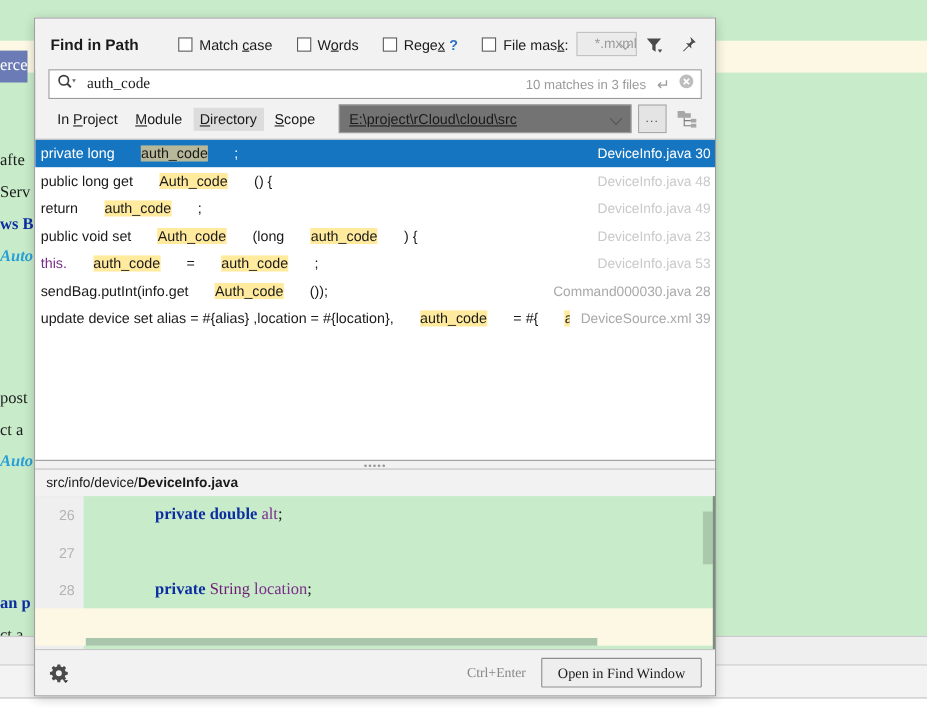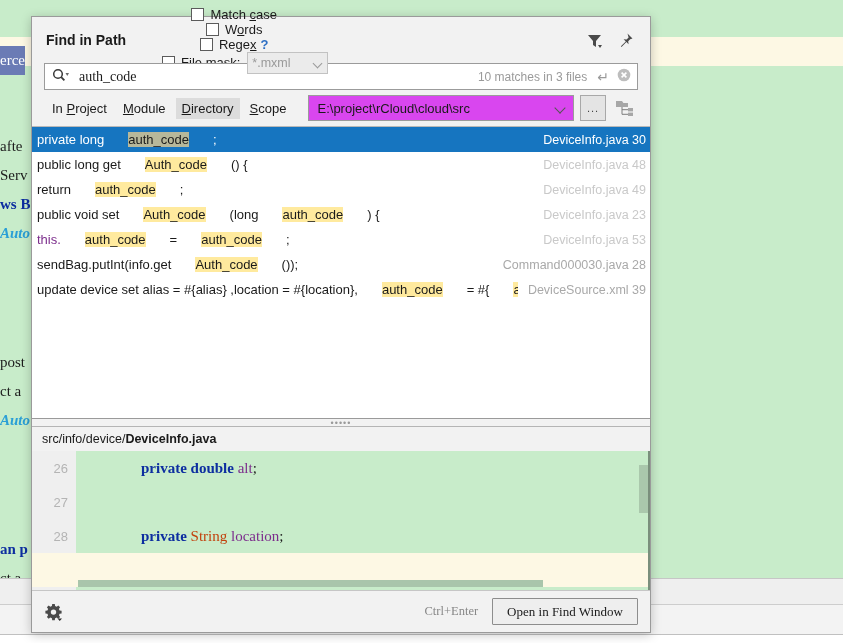--- a/index.html
+++ b/index.html
@@ -95,27 +95,27 @@
     width: 13px; height: 13px;
     border: 1px solid #5b5b5b;
     background: #ffffff;
     margin-right: 6px;
     flex: none;
   }
   .opt u { text-decoration: underline; }
   .regex-q { color: #2d6fc4; font-weight: bold; margin-left: 4px; }
   .mask-select {
     margin-left: 7px;
-    width: 81px; height: 22px;
+    width: 55px; height: 22px;
     border: 1px solid #c2c2c2;
     background: #ebebeb;
     color: #9a9a9a;
     font-size: 12.5px;
     display: flex; align-items: center;
-    padding: 0 4px;
+    padding: 0 16px;
     position: relative;
   }
   .mask-select .chev {
     position: absolute; right: 6px; top: 7px;
     width: 7px; height: 7px;
     border-left: 1.4px solid #9a9a9a;
     border-bottom: 1.4px solid #9a9a9a;
     transform: rotate(-45deg);
   }
   .hdr-icons { margin-left: auto; display: flex; align-items: center; gap: 14px; padding-right: 4px; }
@@ -152,26 +152,26 @@
     padding: 3px 6px;
     margin-right: 4px;
     white-space: nowrap;
   }
   .scope-tab u { text-decoration: underline; }
   .scope-tab.active { background: #dcdcdc; }
   .scope-combo {
     margin-left: 12px;
     flex: 1;
     height: 26px;
-    background: #d946ef;
+    background: #737373;
     border: 1px solid #9b9b9b;
     display: flex; align-items: center;
     padding: 0 6px 0 8px;
     position: relative;
-    font-size: 13px; color: #1a1a1a;
+    font-size: 13px; color: #1a1a1a; text-decoration: underline;
   }
   .scope-combo .chev {
     position: absolute; right: 9px; top: 8px;
     width: 8px; height: 8px;
     border-left: 1.4px solid #555;
     border-bottom: 1.4px solid #555;
     transform: rotate(-45deg);
   }
   .btn-sq {
     width: 26px; height: 26px;
@@ -269,21 +269,21 @@
     text-align: right;
     padding-right: 8px;
     color: #b4b4b4;
     font-family: "Liberation Sans", sans-serif;
     font-size: 13px;
     flex: none;
     z-index: 2;
   }
   .pv-code { padding-left: 50px; color: #1c1c1c; }
   .pv-code .kw { color: #0d2ea0; font-weight: bold; }
-  .pv-code .ty { color: #c2410c; }
+  .pv-code .ty { color: #701a75; }
   .pv-code .fl { color: #7c2d8c; }
   .pv-vscroll {
     position: absolute; right: 2px; top: 14px;
     width: 9px; height: 48px;
     background: #aac8ac;
   }
   .pv-hscroll {
     position: absolute; left: 46px; bottom: 3px;
     width: 465px; height: 7px;
     background: #a9c5ab;
@@ -335,21 +335,21 @@
     </div>
   <div class="bg-bottom-strip"></div>
   <div class="bg-bottom-strip2"></div>
   <div class="bg-bottom-strip3"></div>
 </div>
 
 <div id="find-dialog">
 
   <div class="dlg-header">
     <div class="dlg-title">Find in Path</div>
-    <div id="opt-row" style="display:flex;align-items:center;flex-direction:column;">
+    <div id="opt-row" style="display:flex;align-items:center;">
         <div class="opt">
           <span class="cb"></span>
           <span>Match <u>c</u>ase</span>
         </div>
         <div class="opt">
           <span class="cb"></span>
           <span>W<u>o</u>rds</span>
         </div>
         <div class="opt">
           <span class="cb"></span>

